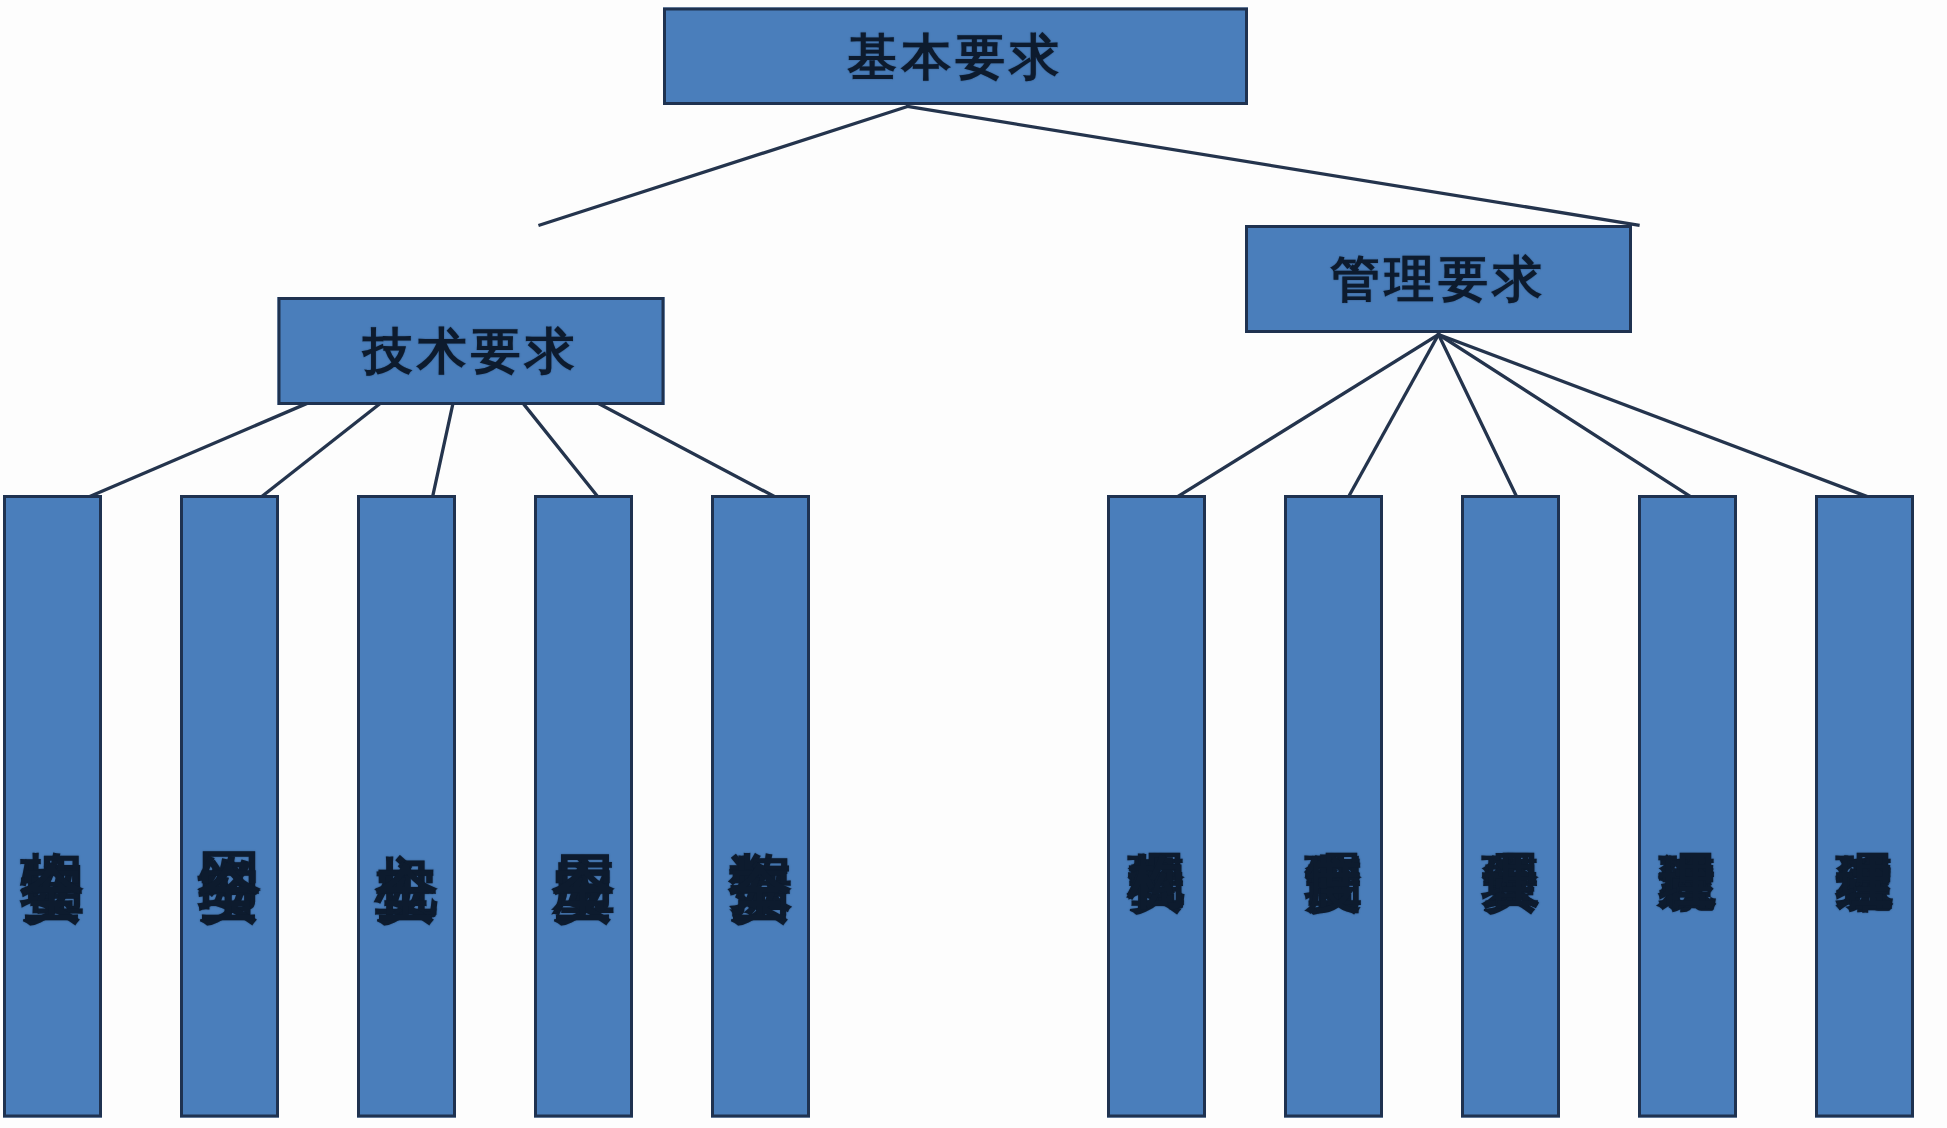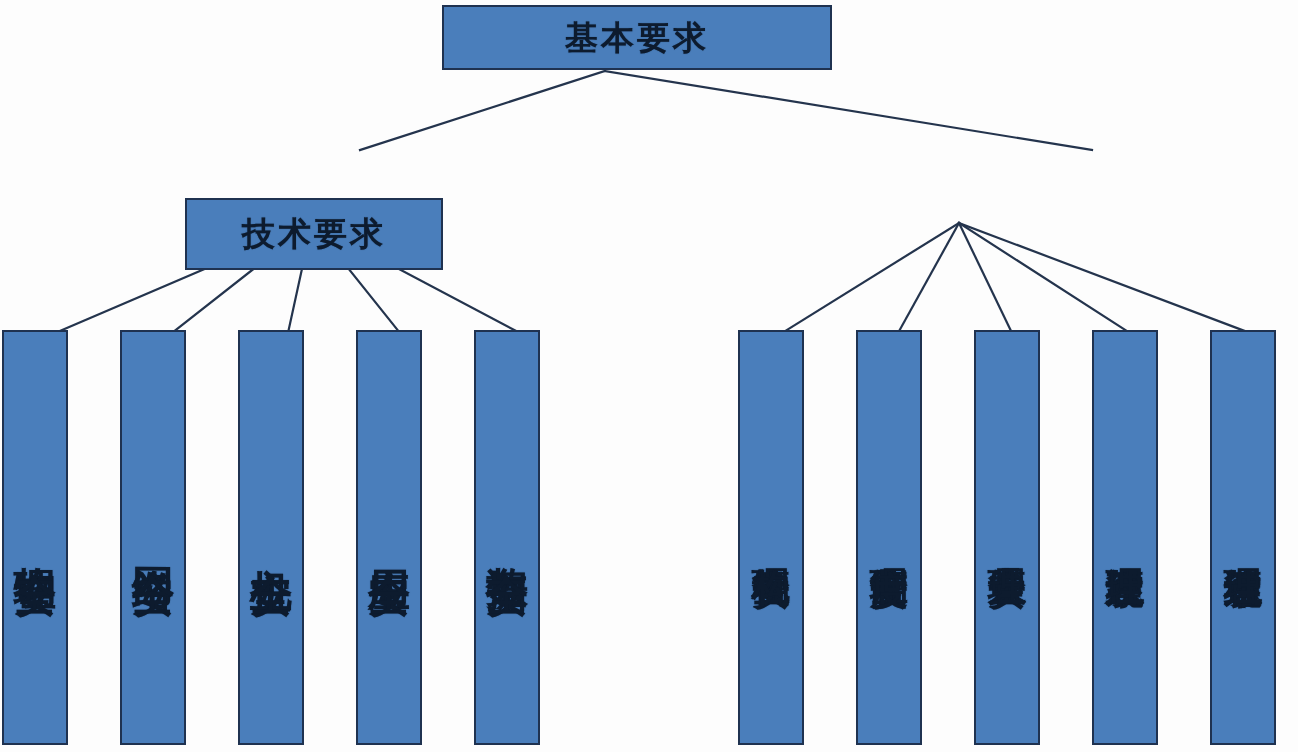--- a/index.html
+++ b/index.html
@@ -107,20 +107,23 @@
     </g>
   </svg>
 
   <div class="node horiz root">
     <span class="node-label">基本要求</span>
   </div>
 
   <div class="node horiz tier2 left">
     <span class="node-label">技术要求</span>
   </div>
+  <div class="node horiz tier2 right">
+    <span class="node-label">管理要求</span>
+  </div>
 
   <div class="node leaf" style="left:2px;">
     <span class="node-label">物理安全</span>
   </div>
   <div class="node leaf" style="left:120px;">
     <span class="node-label">网络安全</span>
   </div>
   <div class="node leaf" style="left:238px;">
     <span class="node-label">主机安全</span>
   </div>

